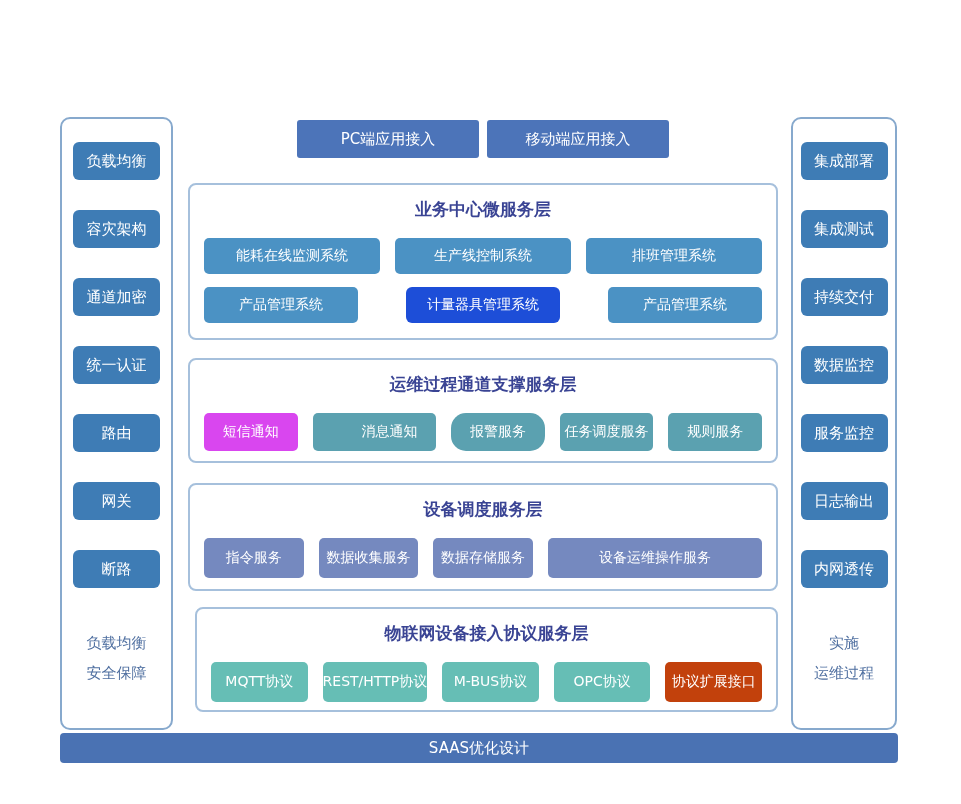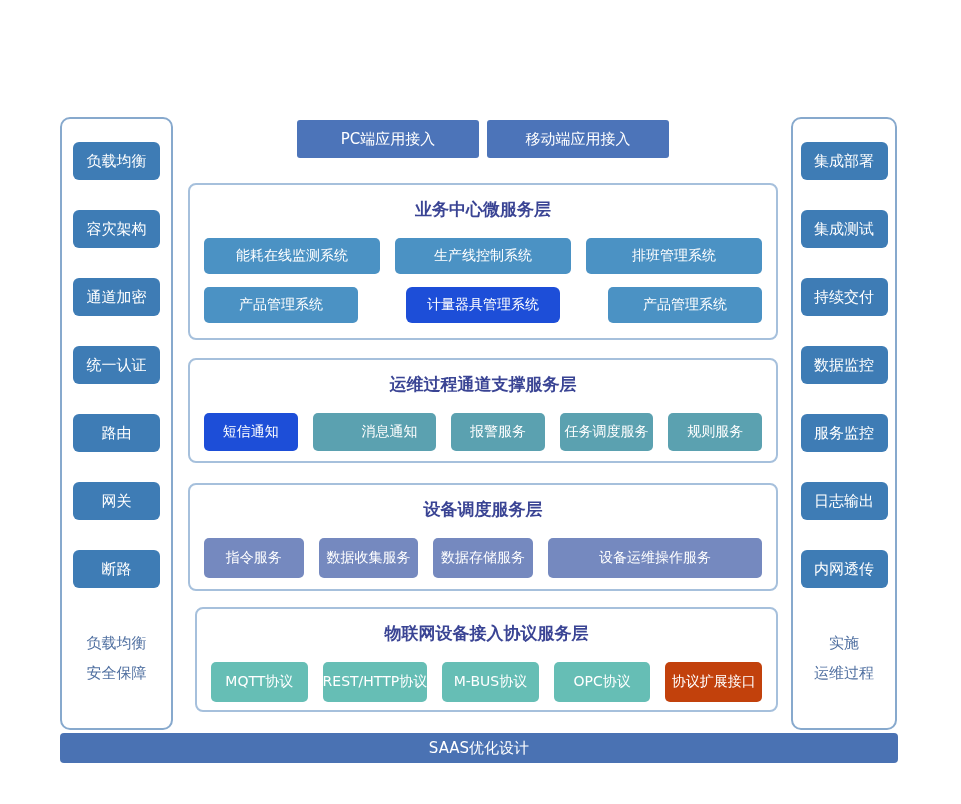--- a/index.html
+++ b/index.html
@@ -90,23 +90,23 @@
           </div>
           <div class="sec-row">
             <div class="sec-btn" style="background: rgb(75, 146, 196);">产品管理系统</div>
             <div class="sec-btn" style="background: #1d4ed8; border-radius: 6px;">计量器具管理系统</div>
             <div class="sec-btn" style="background: rgb(75, 146, 196);">产品管理系统</div>
           </div>
         </div>
         <div class="section sec-i1">
           <div class="section-title">运维过程通道支撑服务层</div>
           <div class="sec-row">
-            <div class="sec-btn" style="background: #1d4ed8;">短信通知</div>
+            <div class="sec-btn" style="background: #d946ef;">短信通知</div>
             <div class="sec-btn" style="background: rgb(91, 161, 176); padding-left: 30px;">消息通知</div>
-            <div class="sec-btn" style="background: rgb(91, 161, 176);">报警服务</div>
+            <div class="sec-btn" style="background: rgb(91, 161, 176); border-radius: 15px;">报警服务</div>
             <div class="sec-btn" style="background: rgb(91, 161, 176);">任务调度服务</div>
             <div class="sec-btn" style="background: rgb(91, 161, 176);">规则服务</div>
           </div>
         </div>
         <div class="section sec-i2">
           <div class="section-title">设备调度服务层</div>
           <div class="sec-row">
             <div class="sec-btn" style="background: rgb(117, 137, 191);">指令服务</div>
             <div class="sec-btn" style="background: rgb(117, 137, 191); text-align: right;">数据收集服务</div>
             <div class="sec-btn" style="background: rgb(117, 137, 191);">数据存储服务</div>

